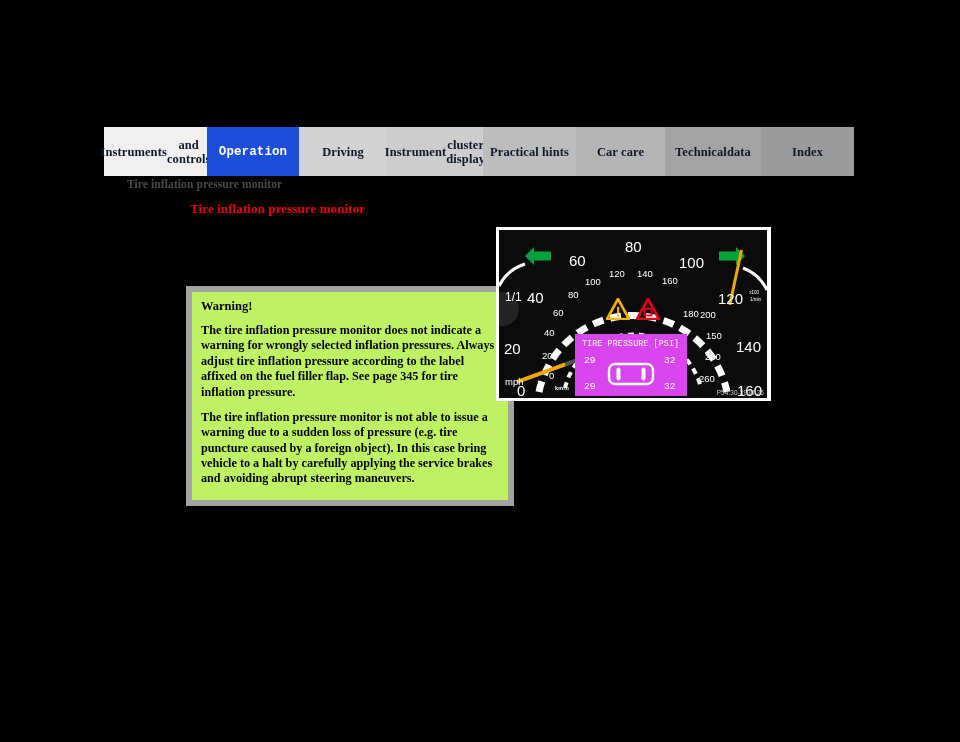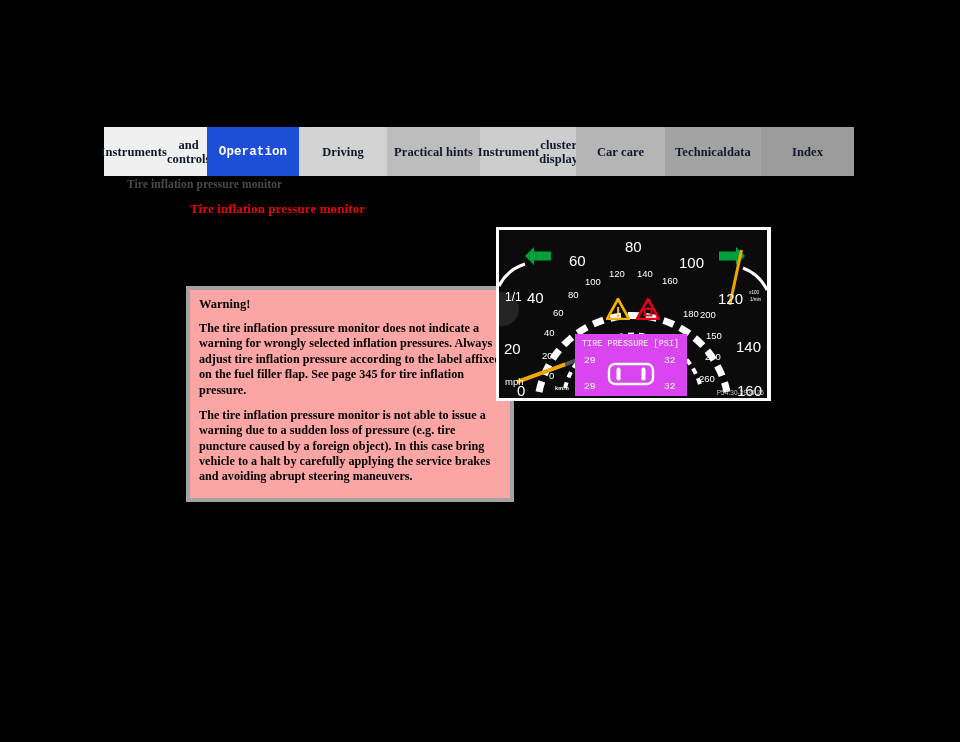--- a/index.html
+++ b/index.html
@@ -66,22 +66,22 @@
     letter-spacing: 0.1px;
     filter: blur(0.5px);
     white-space: nowrap;
   }
 
   
   #warnbox {
     position: absolute;
     left: 186px; top: 286px;
     width: 328px;
-    background: #fca5a5;
-    border: 4px solid #a3a3a3;
+    background: #bef264;
+    border: 6px solid #a3a3a3;
     padding: 7px 9px 9px 9px;
   }
   #warnbox .wtitle {
     font-family: "Liberation Serif", serif;
     font-weight: bold;
     font-size: 12.5px;
     color: #000;
     margin: 0 0 9px 0;
   }
   #warnbox p {
@@ -203,26 +203,26 @@
       <div class="tab" style="background: rgb(240, 240, 240); width: 103px; flex: 0 0 103px;">
         <div>Instruments</div>
         <div>and controls</div>
       </div>
       <div class="tab active" style="background: #1d4ed8; width: 92px; flex: 0 0 92px; font-family: Liberation Mono, monospace;">
         <div>Operation</div>
       </div>
       <div class="tab" style="background: rgb(211, 211, 211); width: 88px; flex: 0 0 88px;">
         <div>Driving</div>
       </div>
-      <div class="tab" style="background: rgb(189, 189, 189); width: 93px; flex: 0 0 93px;">
-        <div>Practical hints</div>
-      </div>
       <div class="tab" style="background: rgb(205, 205, 205); width: 96px; flex: 0 0 96px;">
         <div>Instrument</div>
         <div>cluster display</div>
+      </div>
+      <div class="tab" style="background: rgb(189, 189, 189); width: 93px; flex: 0 0 93px;">
+        <div>Practical hints</div>
       </div>
       <div class="tab" style="background: rgb(181, 181, 181); width: 89px; flex: 0 0 89px;">
         <div>Car care</div>
       </div>
       <div class="tab" style="background: rgb(163, 163, 163); width: 96px; flex: 0 0 96px;">
         <div>Technical</div>
         <div>data</div>
       </div>
       <div class="tab" style="background: rgb(155, 155, 155); width: 93px; flex: 0 0 93px;">
         <div>Index</div>

